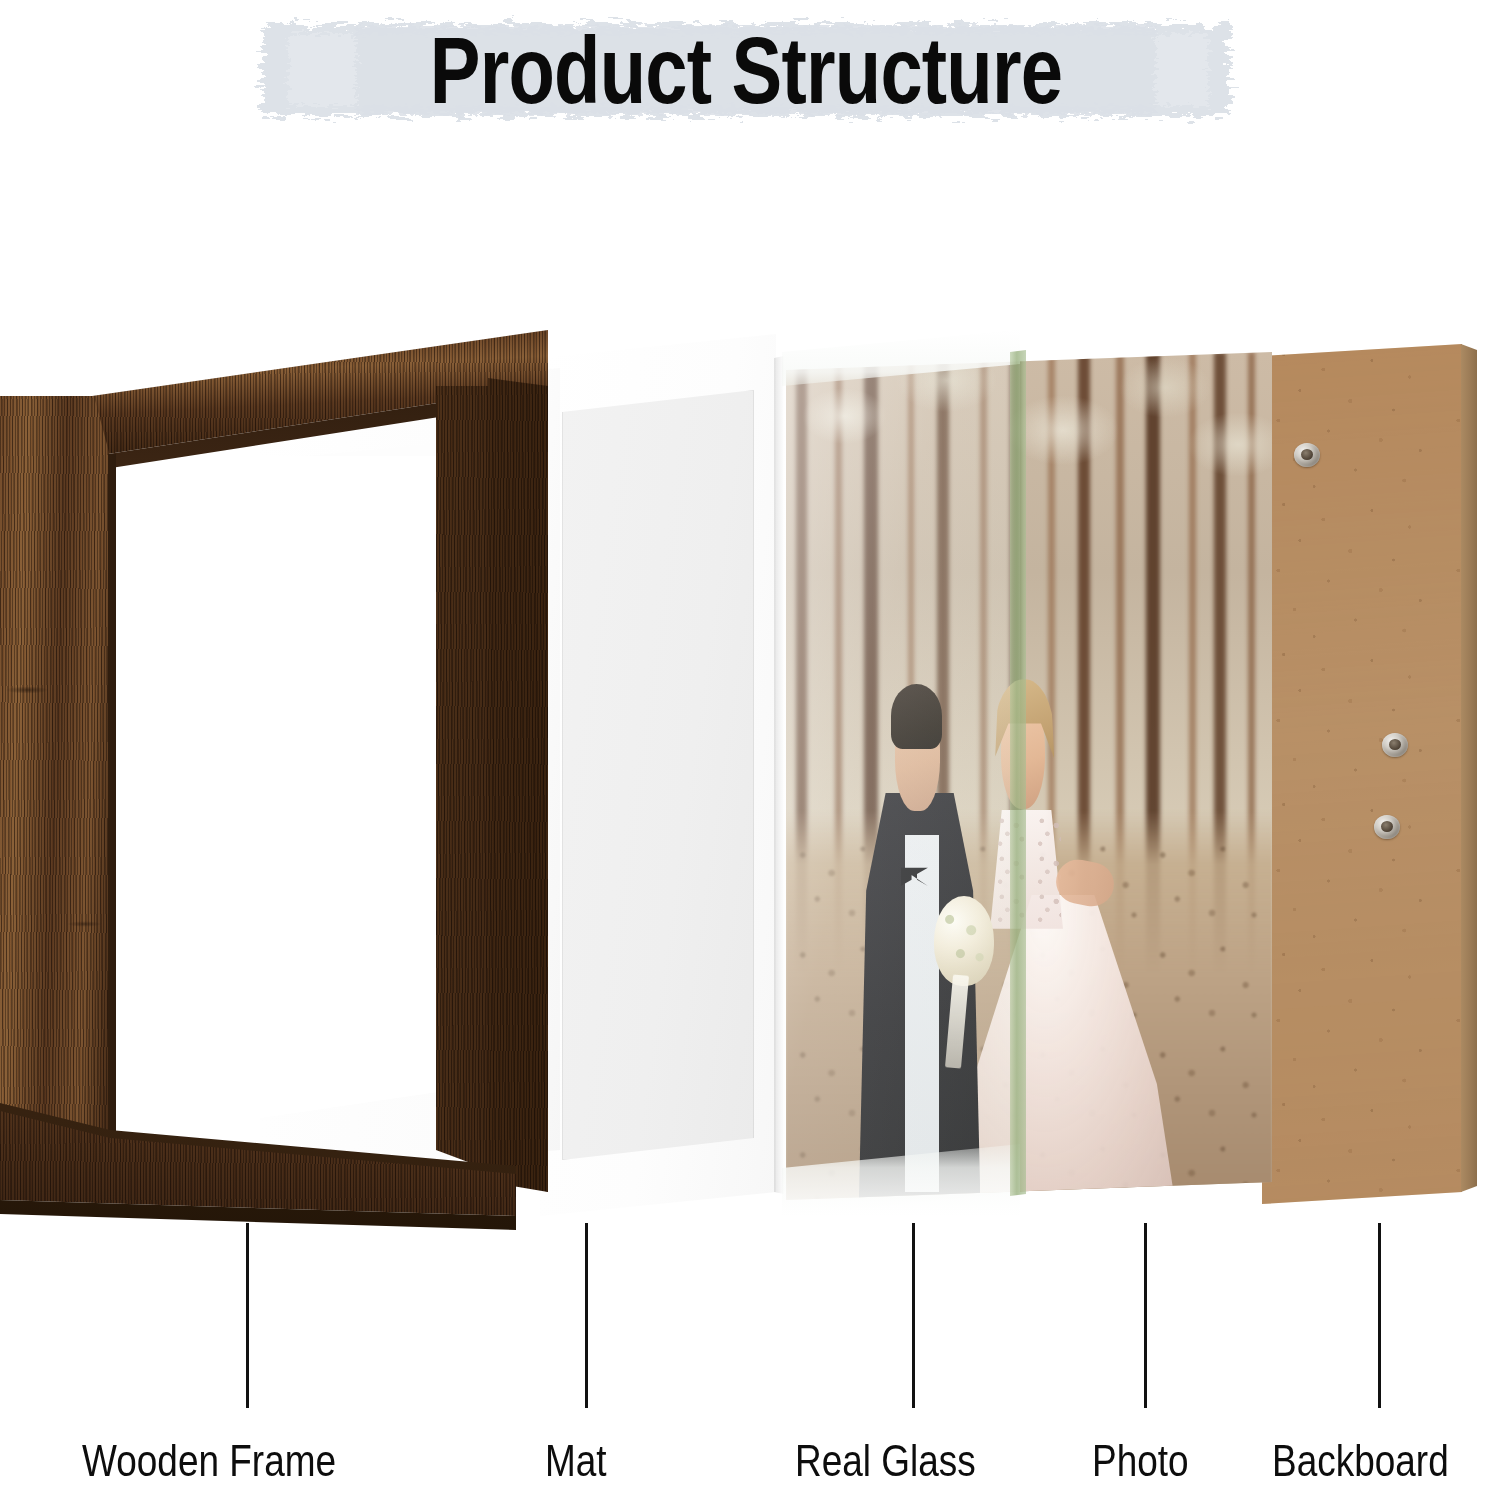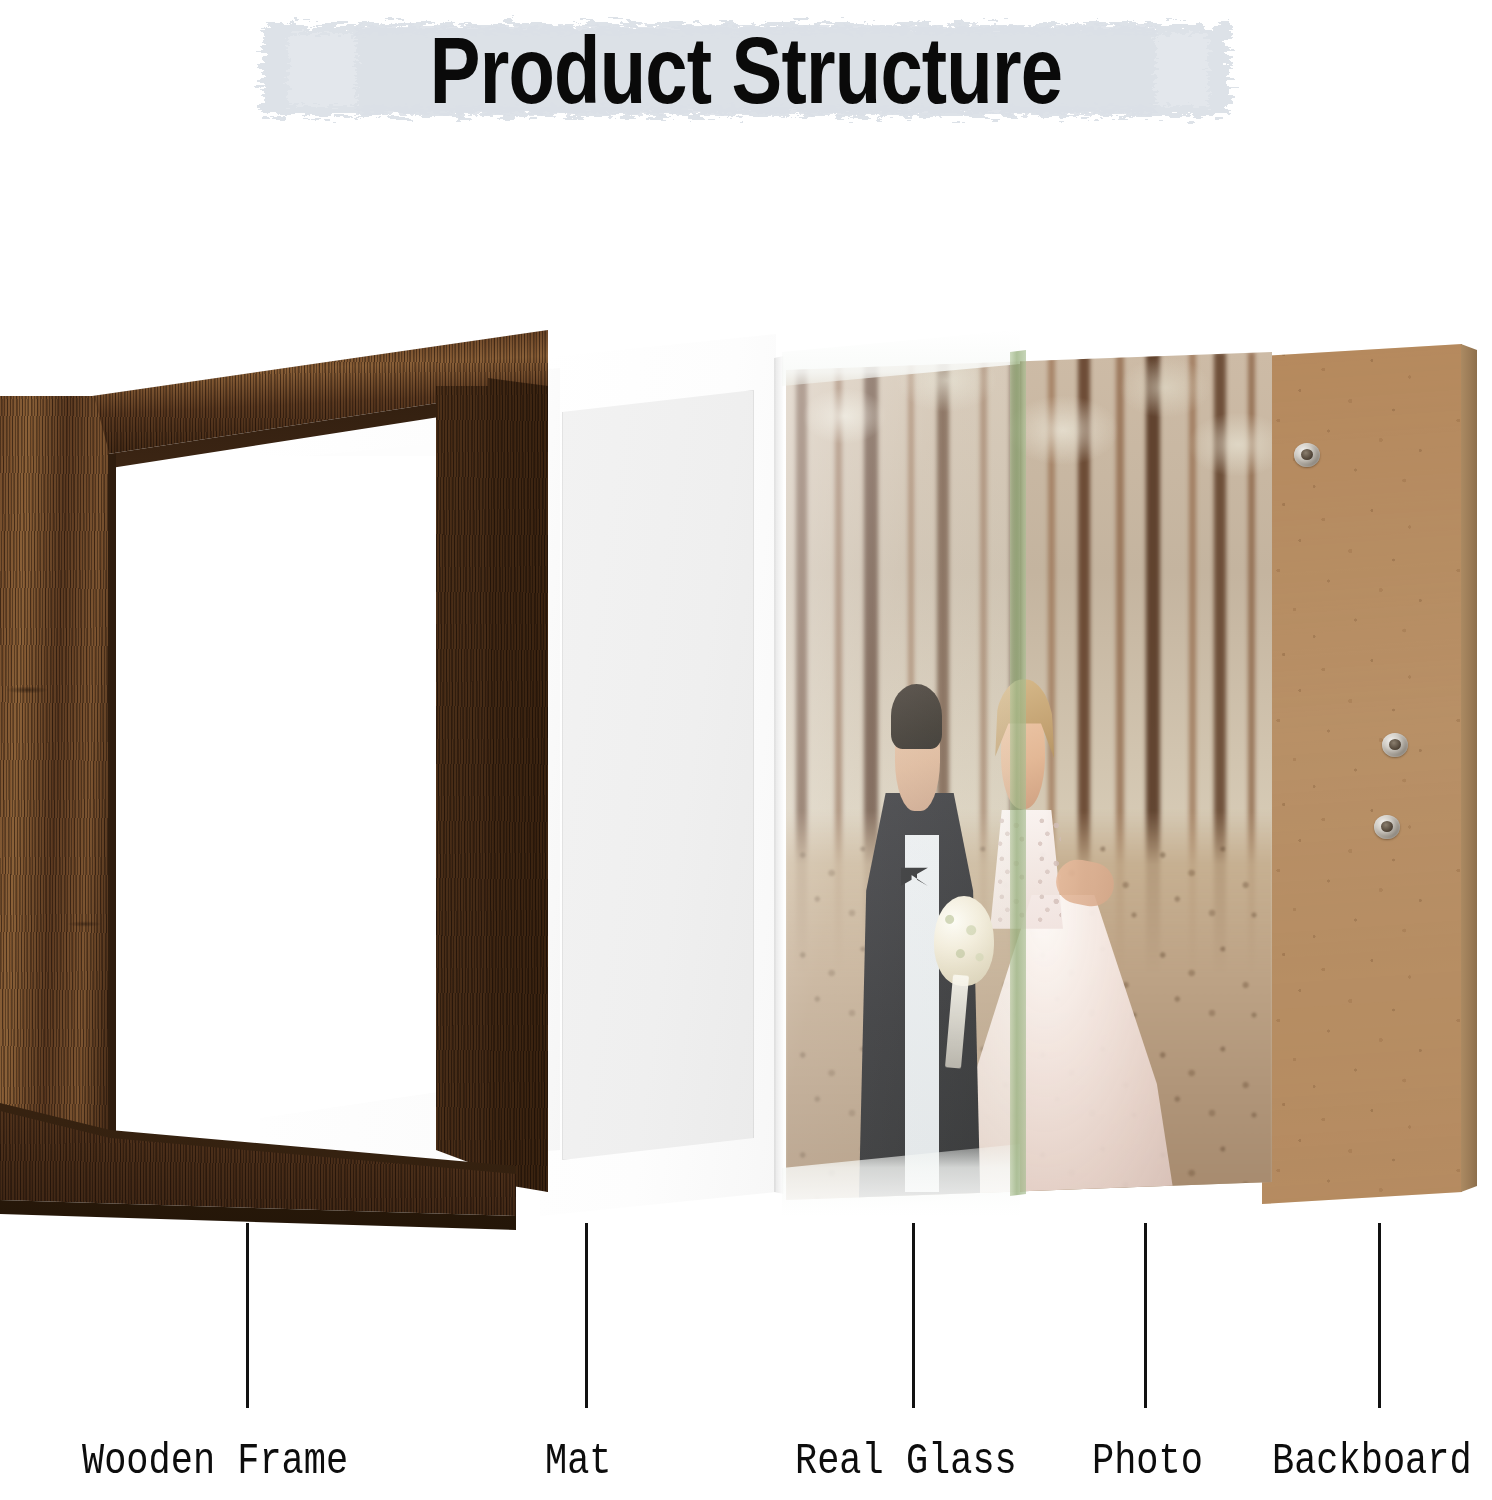--- a/index.html
+++ b/index.html
@@ -8,21 +8,21 @@
 
   
   #title-band{position:absolute;left:236px;top:8px;width:1020px;height:124px;}
   #title-brush{position:absolute;inset:0;}
   #title-text{position:absolute;left:0;top:0;width:1020px;height:124px;
     display:flex;align-items:center;justify-content:center;
     font-size:95px;font-weight:bold;color:#0a0a0a;letter-spacing:-1px;
     transform:scaleX(.8);transform-origin:center center;white-space:nowrap;}
 
   
-  #stage{position:absolute;left:0;top:0;width:1492px;height:1500px;font-family:Liberation Mono, monospace;}
+  #stage{position:absolute;left:0;top:0;width:1492px;height:1500px;}
 
   
   #backboard{position:absolute;left:1262px;top:344px;width:216px;height:860px;}
   .bb-face{position:absolute;left:0;top:0;width:200px;height:860px;
     background:#c29c72;
     clip-path:polygon(0 12px, 200px 0, 200px 848px, 0 860px);}
   .bb-tex{position:absolute;inset:0;
     background-image:
       radial-gradient(circle at 12% 7%, rgba(120,86,52,.30) 0 1.4px, transparent 1.6px),
       radial-gradient(circle at 34% 17%, rgba(146,108,66,.26) 0 1.8px, transparent 2px),

